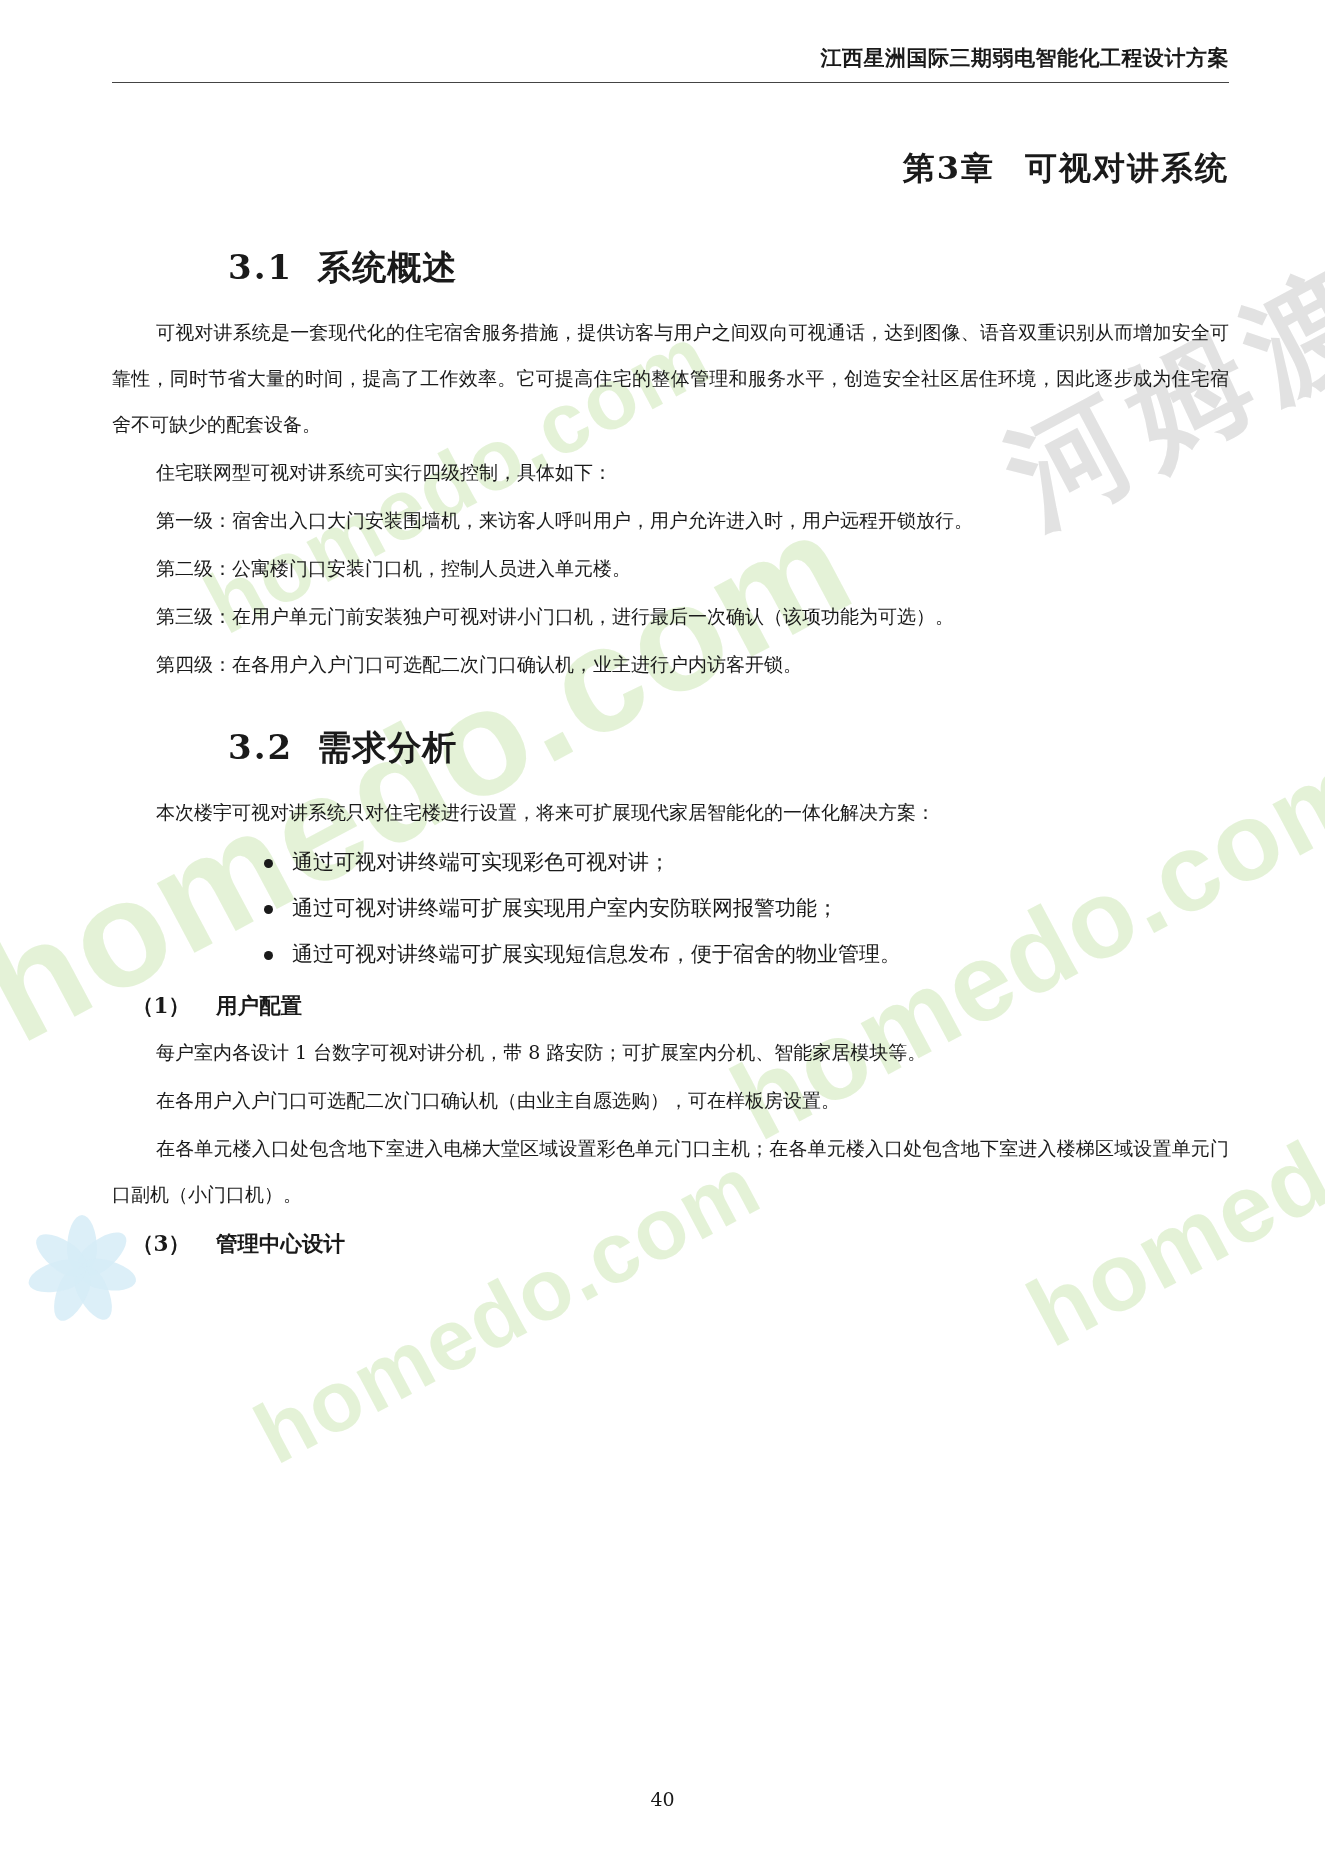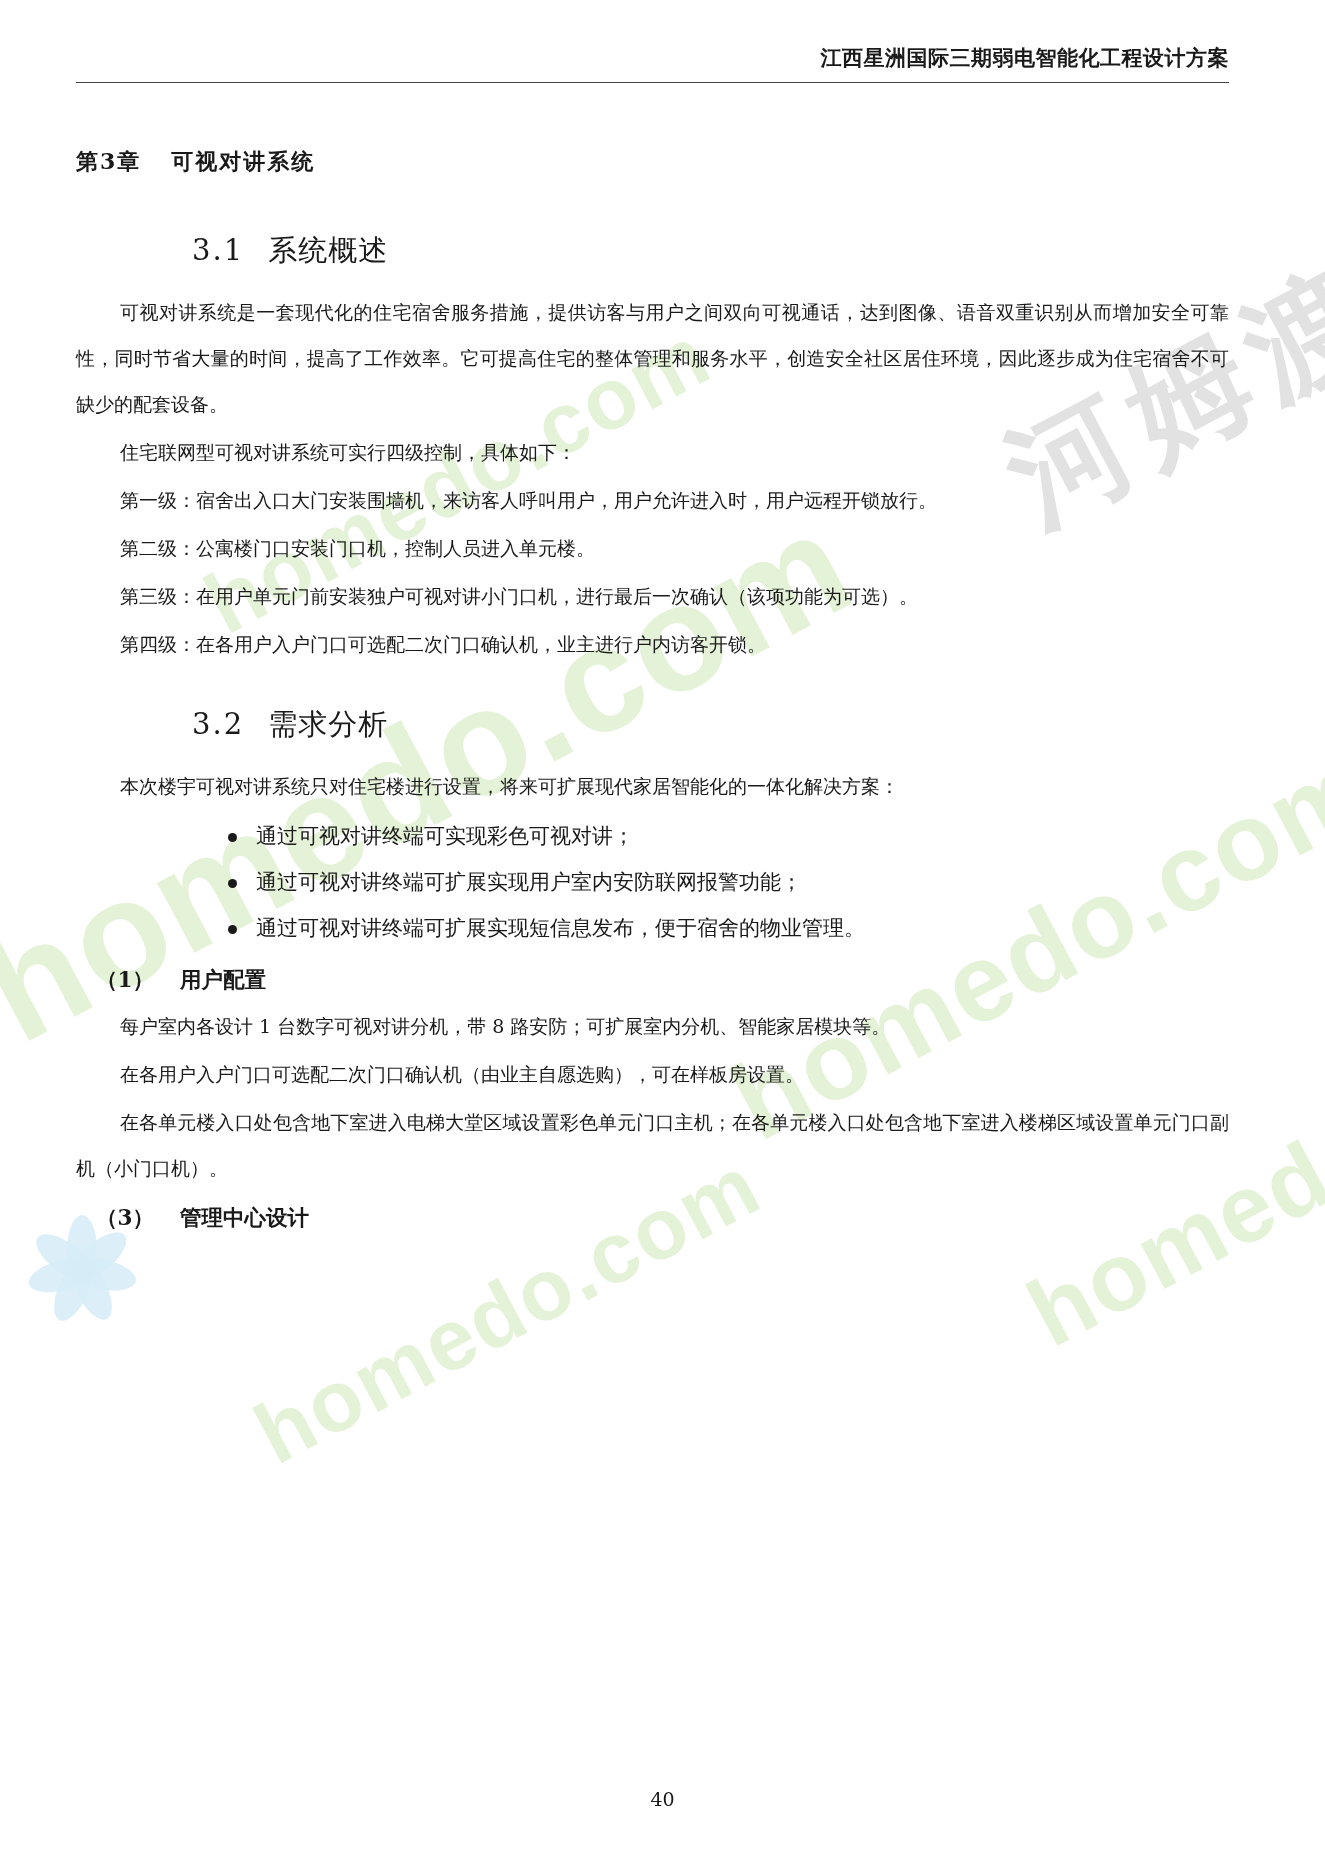--- a/index.html
+++ b/index.html
@@ -51,47 +51,47 @@
     transform-origin: 50% 50%;
     opacity: .85;
   }
 
   
   .page {
     position: relative;
     z-index: 2;
     width: 1325px;
     height: 1872px;
-    padding: 44px 96px 0 76px;
+    padding: 44px 96px 0 112px;
   }
 
   .header {
     border-bottom: 1.5px solid #444;
     padding-bottom: 10px;
     text-align: right;
   }
   .header-title {
     font-size: 21px;
     font-weight: bold;
     letter-spacing: .5px;
     color: #1a1a1a;
   }
 
   h1.chapter {
-    text-align: left;
-    font-size: 22px;
+    text-align: right;
+    font-size: 32px;
     font-weight: bold;
     margin: 64px 0 54px 0;
     letter-spacing: 2px;
   }
   h1.chapter .gap { display: inline-block; width: 30px; }
 
   h2.section {
-    font-size: 29px;
-    font-weight: normal;
+    font-size: 34px;
+    font-weight: bold;
     margin: 38px 0 18px 0;
     padding-left: 116px;
     letter-spacing: 1px;
   }
   h2.section .num { letter-spacing: 2px; }
   h2.section .gap { display: inline-block; width: 24px; }
 
   p.body {
     font-size: 19px;
     line-height: 46px;

